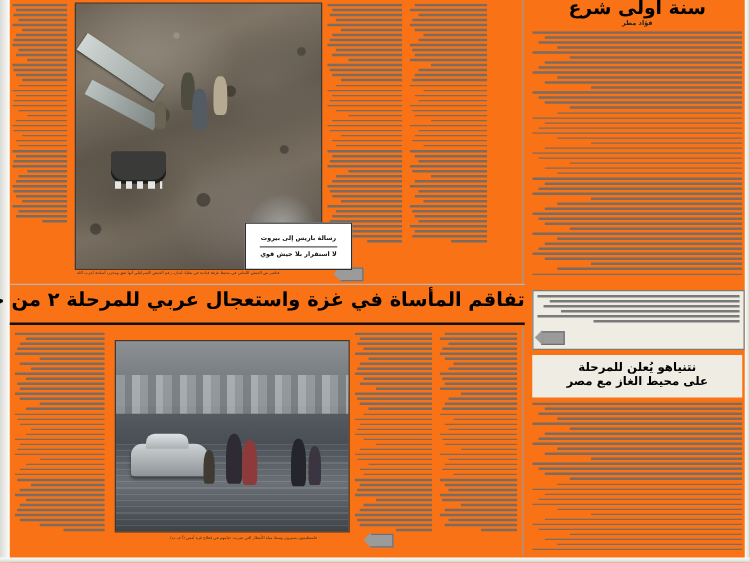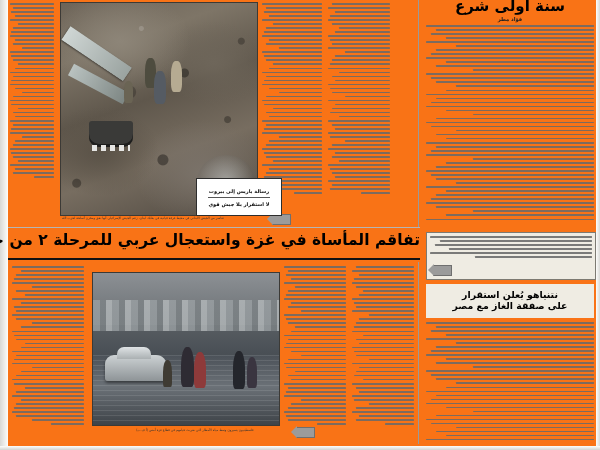--- a/index.html
+++ b/index.html
@@ -545,22 +545,22 @@
         <div class="tline s4"></div>
       <div class="tline s3"></div>
         <div class="tline s1"></div>
         <div class="tline s5"></div>
     </div>
     <div class="arrow" style="left:6px;top:32px;"></div>
   </div>
 
   <div class="greybox" style="left:426px;top:284px;width:168px;height:34px;border:none;"></div>
   <div class="headline" id="gas-headline">
-    <div>نتنياهو يُعلن استقرار</div>
-    <div>على صفقة الغاز مع مصر</div>
+    <div>نتنياهو يُعلن للمرحلة</div>
+    <div>على محيط الغاز مع مصر</div>
   </div>
 
   <div class="tcol" style="left:426px;top:322px;width:168px;height:118px;">
     <div class="tline s1"></div>
       <div class="tline s2"></div>
       <div class="tline s4"></div>
       <div class="tline s3"></div>
     <div class="tline s1"></div>
       <div class="tline s6"></div>
       <div class="tline s2"></div>

